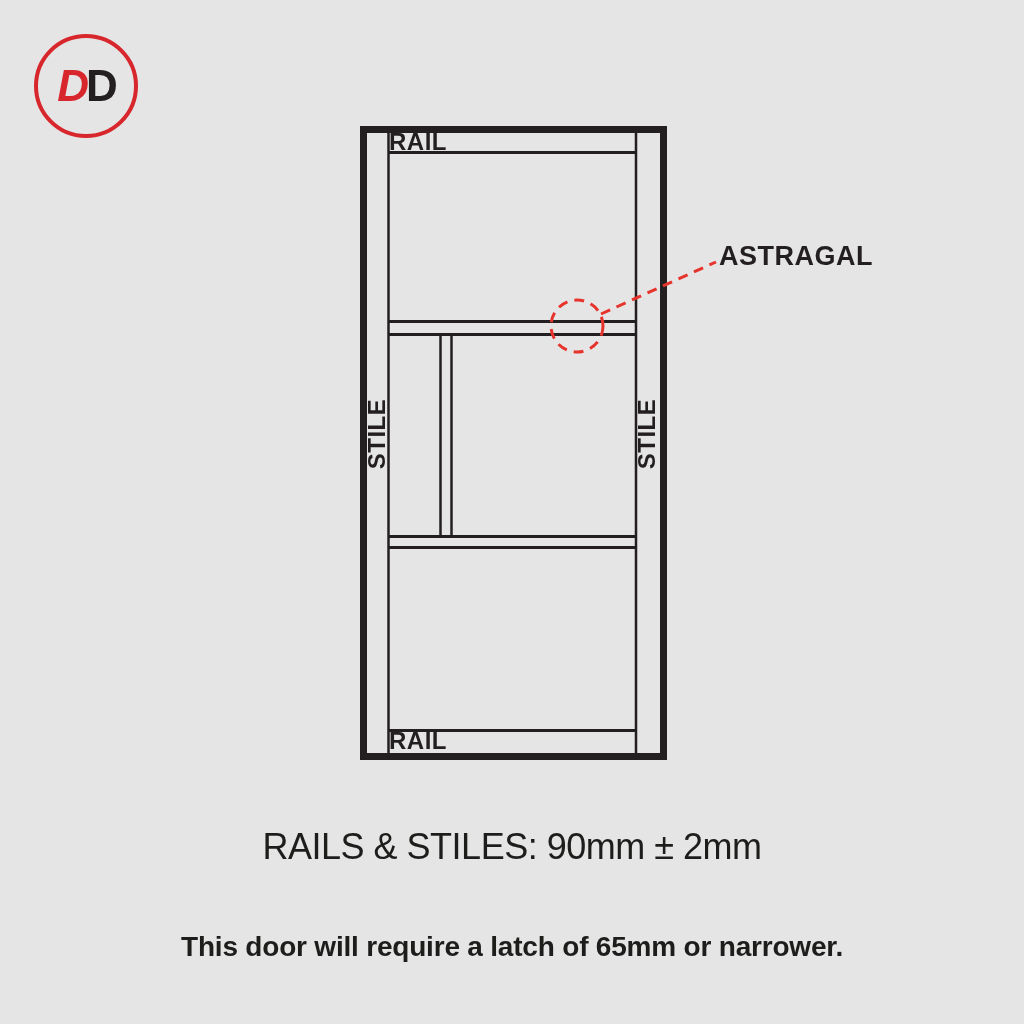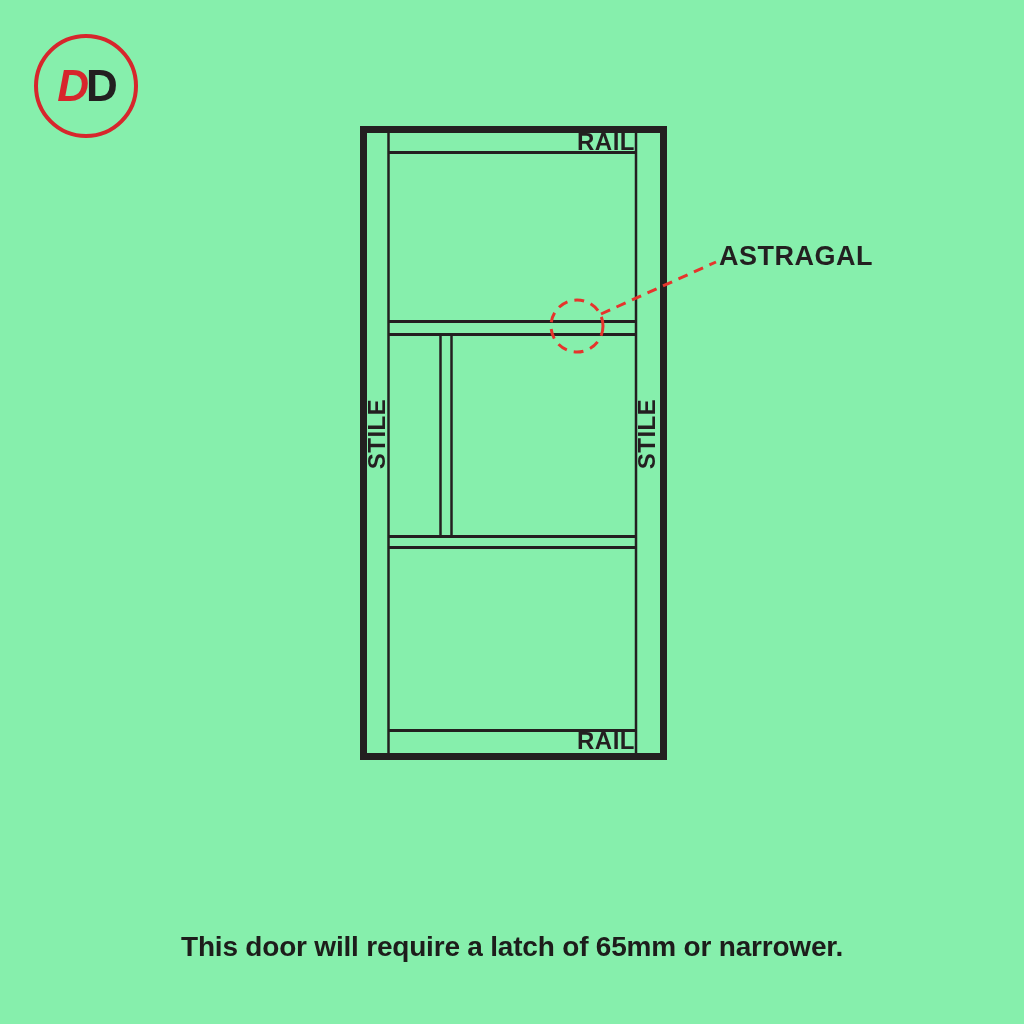--- a/index.html
+++ b/index.html
@@ -4,21 +4,21 @@
 <style>
   html, body {
     margin: 0;
     padding: 0;
     background: #ffffff;
   }
   .canvas {
     position: relative;
     width: 1024px;
     height: 1024px;
-    background: #86efac;
+    background: #e5e5e5;
     overflow: hidden;
     font-family: "Liberation Sans", sans-serif;
     color: #231f20;
   }
 
   
   .logo-circle {
     position: absolute;
     left: 34px;
     top: 34px;
@@ -57,21 +57,21 @@
     font-size: 24px;
     letter-spacing: 0.5px;
     color: #231f20;
     white-space: nowrap;
   }
   .rail-label {
     left: 389px;
     width: 246px;
     height: 21px;
     line-height: 21px;
-    text-align: right;
+    text-align: left;
   }
   .rail-top    { top: 131px; }
   .rail-bottom { top: 730px; }
   .stile-label {
     transform: translate(-50%, -50%) rotate(-90deg);
   }
   .stile-left  { left: 377px;  top: 434px; }
   .stile-right { left: 647px;  top: 434px; }
   .astragal-label {
     left: 719px;
@@ -137,17 +137,18 @@
     <line x1="601" y1="314" x2="716" y2="262" stroke="#e6342c" stroke-width="3" stroke-dasharray="10 7"></line>
   </svg>
 
   <div class="door-label rail-label rail-top">RAIL</div>
   <div class="door-label rail-label rail-bottom">RAIL</div>
   <div class="door-label stile-label stile-left">STILE</div>
   <div class="door-label stile-label stile-right">STILE</div>
   <div class="door-label astragal-label">ASTRAGAL</div>
 
   <div class="specs">
+    <div>RAILS &amp; STILES: 90mm ± 2mm</div>
   </div>
 
   <div class="latch-note">This door will require a latch of 65mm or narrower.</div>
 
 </div>
 
 </body></html>

